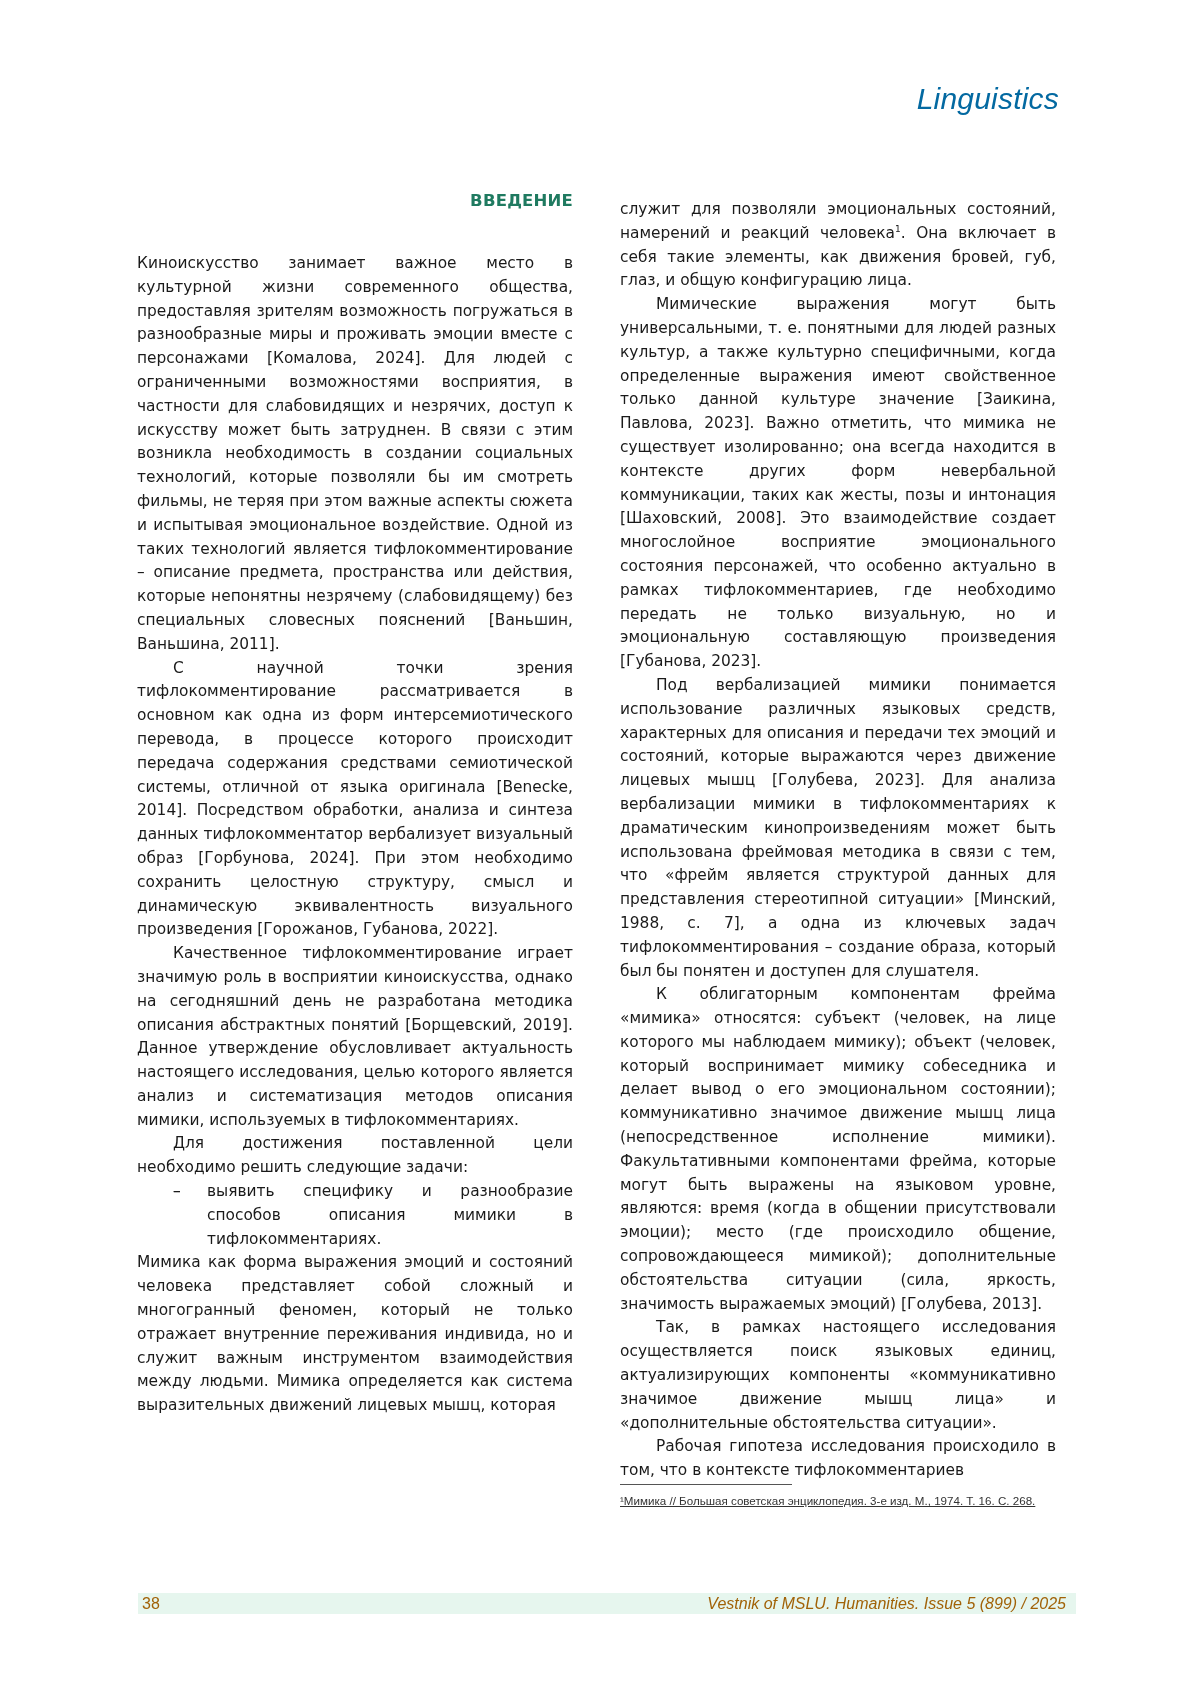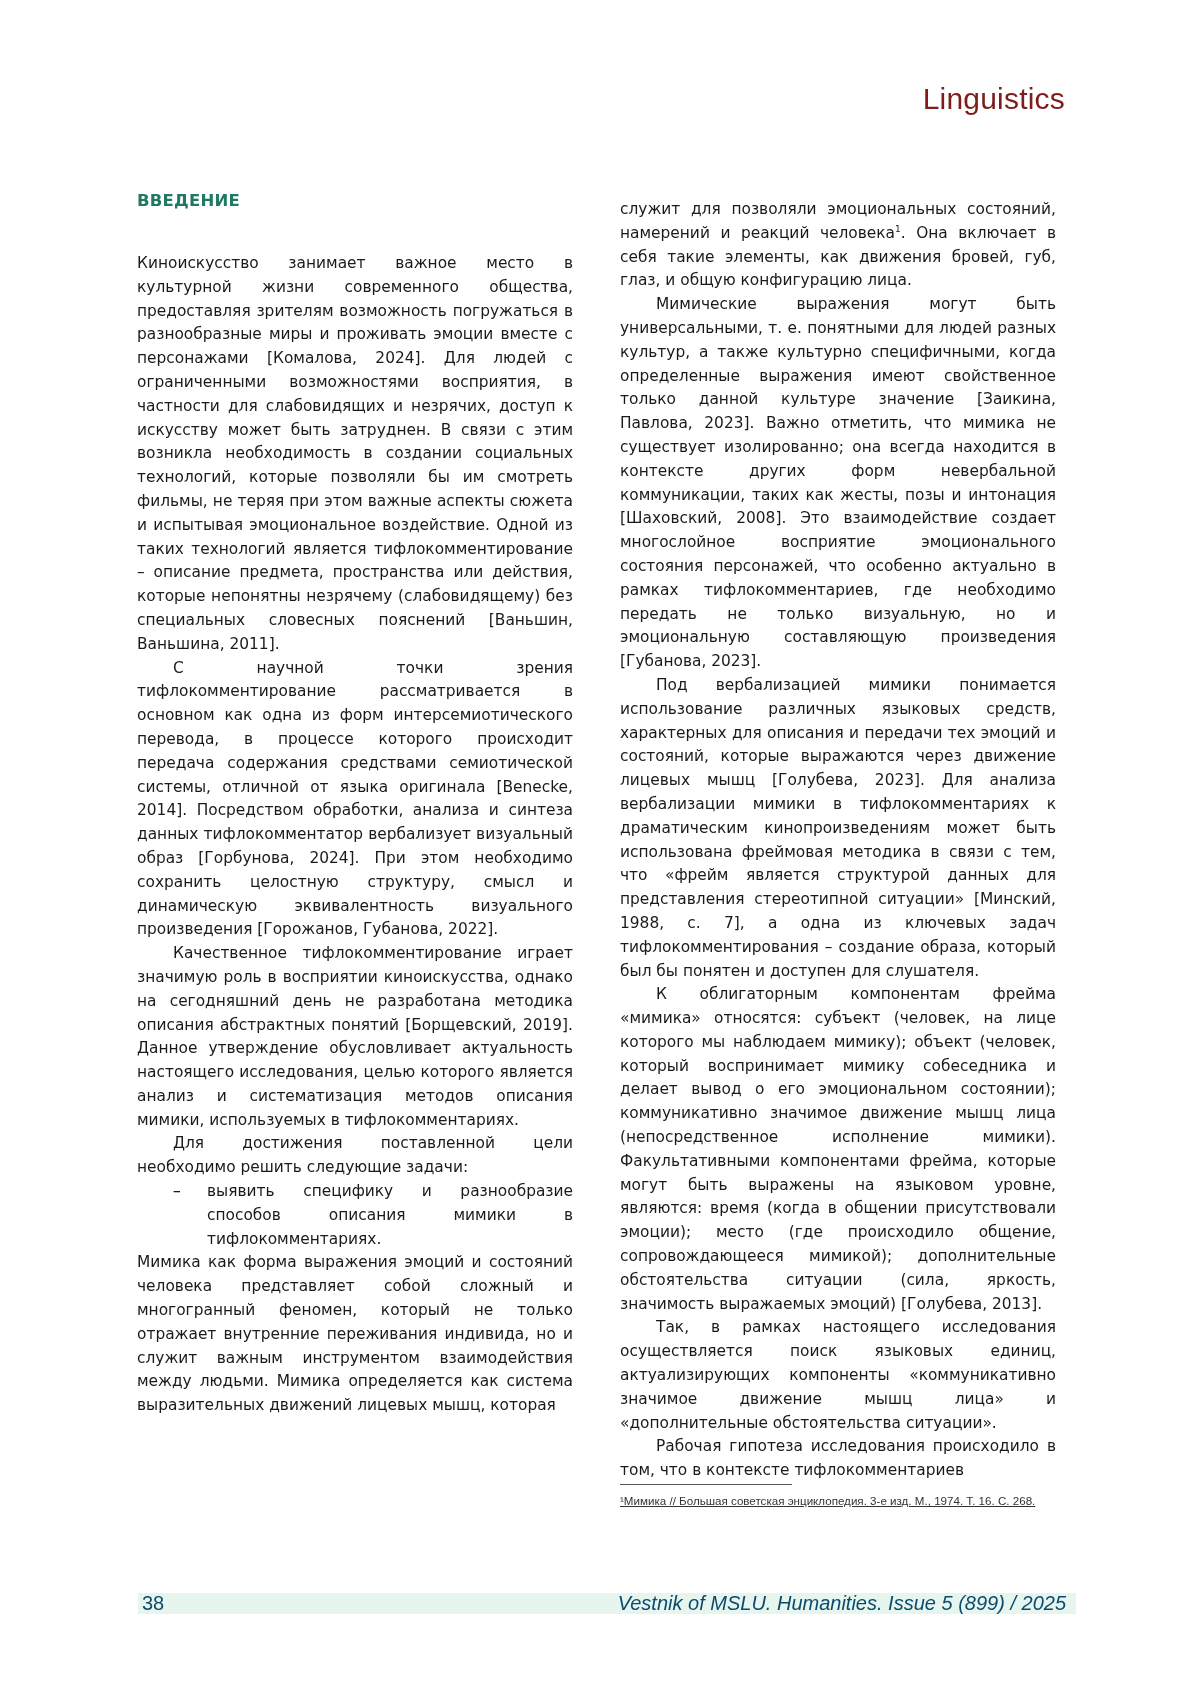--- a/index.html
+++ b/index.html
@@ -11,25 +11,26 @@
       width: 1200px;
       height: 1697px;
       position: relative;
       overflow: hidden;
       font-family: "DejaVu Sans", sans-serif;
       color: #1a1a1a;
     }
     .running-head {
       position: absolute;
       top: 82px;
-      right: 135px;
+      right: 141px;
       font-family: "Liberation Sans", sans-serif;
       font-size: 30px;
-      color: #7f1d1d;
+      color: #0369a1;
       letter-spacing: 0.2px;
+      font-style: italic;
     }
     .col {
       position: absolute;
       top: 188px;
       width: 436px;
       font-size: 15.4px;
       line-height: 23.8px;
       text-align: justify;
       hyphens: manual;
     }
@@ -38,21 +39,21 @@
     .heading {
       font-family: "DejaVu Sans", sans-serif;
       font-weight: bold;
       color: #1f7a60;
       font-size: 16.5px;
       line-height: 26px;
       letter-spacing: 0.2px;
       text-align: left;
       margin: 0;
     }
-    .heading-intro { margin-bottom: 38px; }
+    .heading-intro { margin-bottom: 38px; text-align: right; }
     .heading-theory { margin-top: 34px; margin-bottom: 24px; }
     p {
       margin: 0;
     }
     p.indent { text-indent: 36px; }
     ul.tasks {
       list-style: none;
       margin: 0;
       padding: 0 0 0 36px;
     }
@@ -82,23 +83,23 @@
       text-decoration: underline;
     }
     .footer-bar {
       position: absolute;
       left: 138px;
       top: 1593px;
       width: 938px;
       height: 21px;
       background: #e6f6ee;
       font-family: "Liberation Sans", sans-serif;
-      font-size: 20px;
+      font-size: 16px;
       line-height: 21px;
-      color: #0c4a6e;
+      color: #a16207;
     }
     .footer-bar .page-no {
       position: absolute;
       left: 4px;
       top: 0;
     }
     .footer-bar .journal {
       position: absolute;
       right: 10px;
       top: 0;

